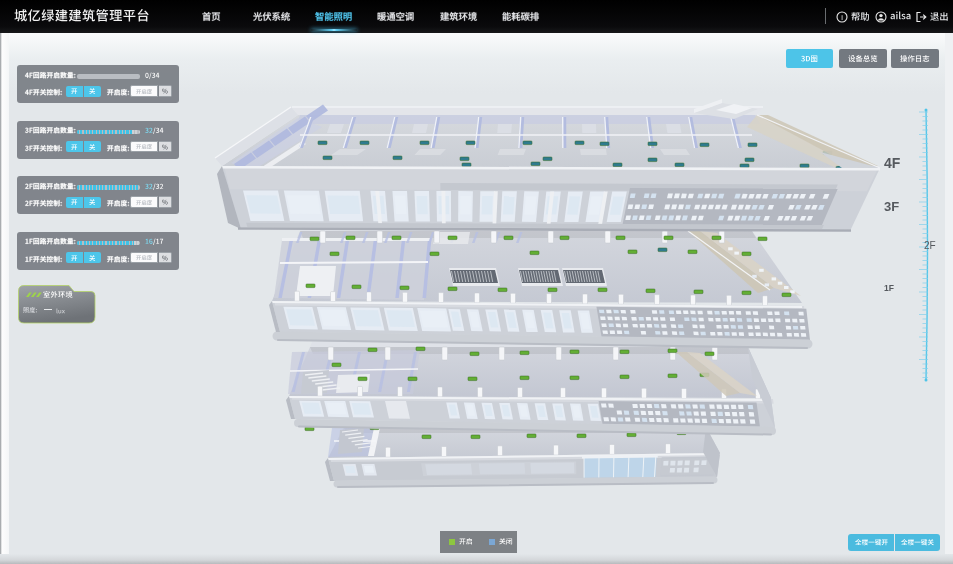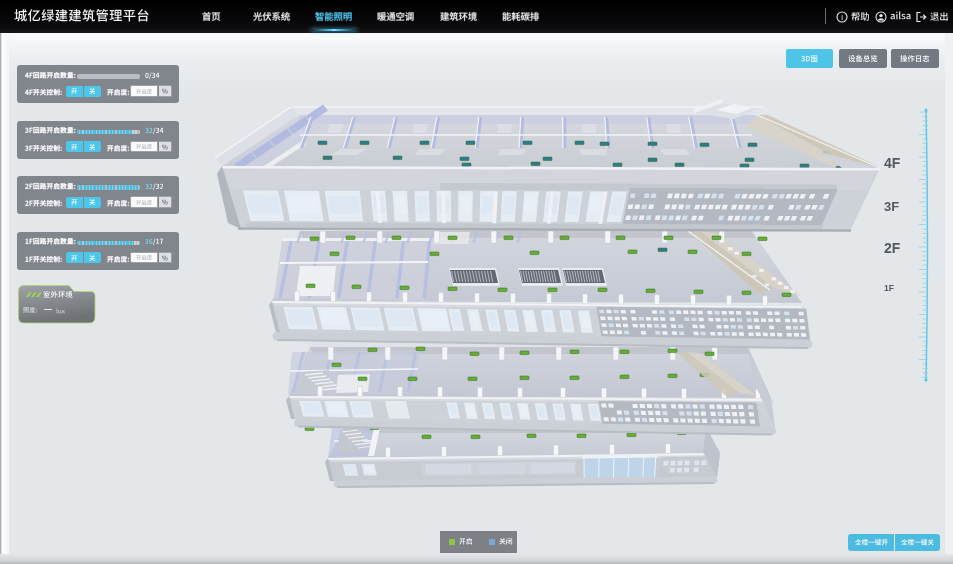--- a/index.html
+++ b/index.html
@@ -1325,21 +1325,21 @@
     <line x1="52.5" y1="350.5" x2="58" y2="350.5" stroke="#7fd0ec" stroke-width="0.7"></line>
     <line x1="52.5" y1="355.0" x2="58" y2="355.0" stroke="#7fd0ec" stroke-width="0.7"></line>
     <line x1="49" y1="359.5" x2="58" y2="359.5" stroke="#7fd0ec" stroke-width="0.7"></line>
     <line x1="52.5" y1="364.0" x2="58" y2="364.0" stroke="#7fd0ec" stroke-width="0.7"></line>
     <line x1="52.5" y1="368.5" x2="58" y2="368.5" stroke="#7fd0ec" stroke-width="0.7"></line>
     <line x1="52.5" y1="373.0" x2="58" y2="373.0" stroke="#7fd0ec" stroke-width="0.7"></line>
     <line x1="52.5" y1="377.5" x2="58" y2="377.5" stroke="#7fd0ec" stroke-width="0.7"></line>
   </svg>
 <div style="position:absolute;left:884px;top:155px;font-size:14px;font-weight:bold;color:#55595e;font-family:Liberation Sans">4F</div>
 <div style="position:absolute;left:884px;top:199px;font-size:13px;font-weight:bold;color:#55595e;font-family:Liberation Sans">3F</div>
-<div style="position:absolute;left:884px;top:240px;font-size:14px;font-weight:bold;color:#55595e;font-family:Liberation Sans">2F</div>
+<div style="position:absolute;left:924px;top:240px;font-size:10px;font-weight:normal;color:#55595e;font-family:Liberation Sans">2F</div>
 <div style="position:absolute;left:884px;top:283px;font-size:8.5px;font-weight:bold;color:#55595e;font-family:Liberation Sans, sans-serif">1F</div>
 <div style="position:absolute;left:440px;top:531px;width:77px;height:22px;background:#7d8185"></div>
 <div style="position:absolute;left:449px;top:539px;width:6px;height:6px;background:#8dc63f"></div>
 <svg style="position:absolute;left:459.0px;top:538.0px;overflow:visible" width="13.6" height="7.6" fill="#fff">
     <use href="#g5f00" transform="matrix(0.00680,0,0,-0.00680,0.00,5.85)"></use>
     <use href="#g542f" transform="matrix(0.00680,0,0,-0.00680,6.80,5.85)"></use>
   </svg>
 <div style="position:absolute;left:489px;top:539px;width:6px;height:6px;background:#7ba7d4"></div>
 <svg style="position:absolute;left:499.0px;top:538.0px;overflow:visible" width="13.6" height="7.6" fill="#fff">
     <use href="#g5173" transform="matrix(0.00680,0,0,-0.00680,0.00,5.85)"></use>

